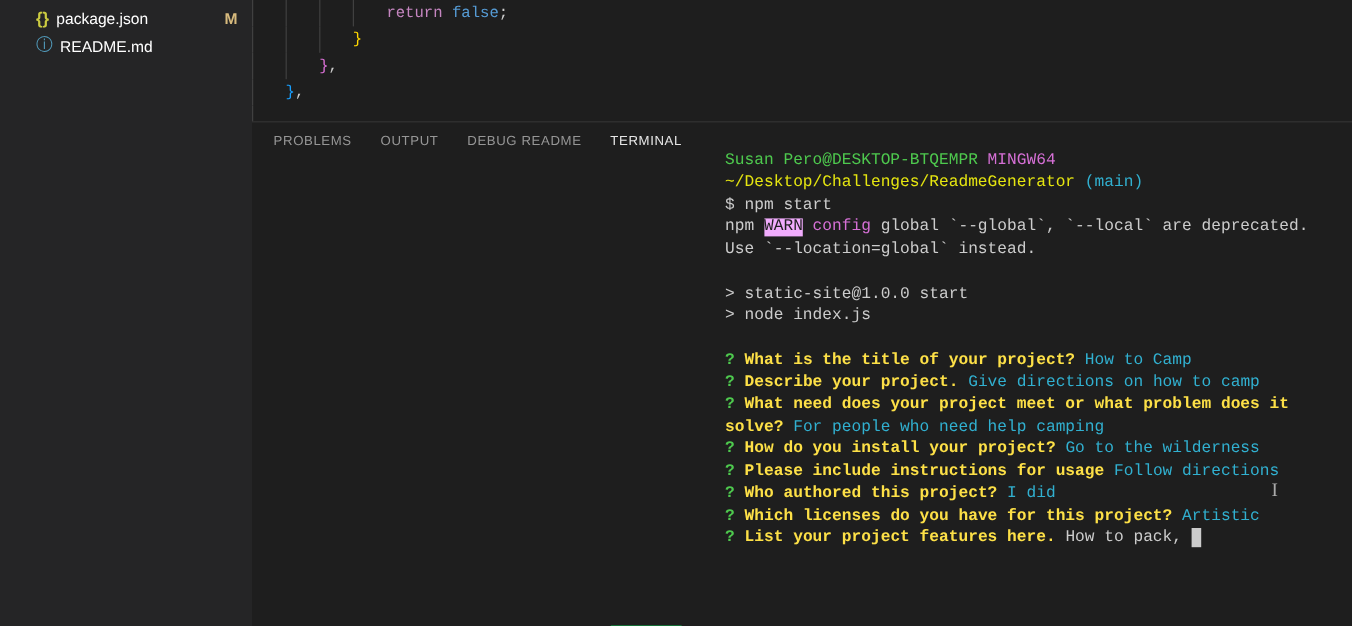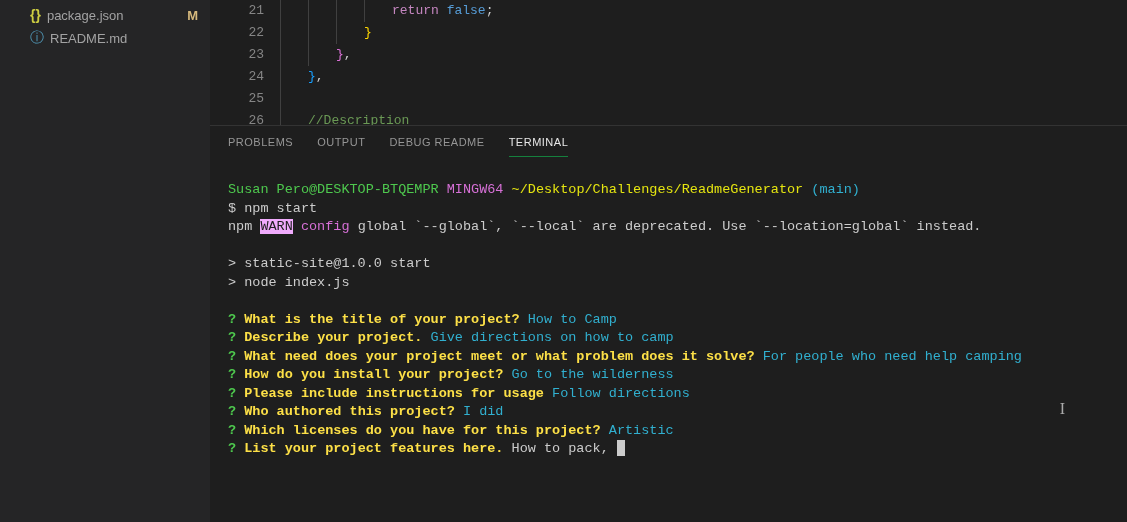--- a/index.html
+++ b/index.html
@@ -31,21 +31,21 @@
       font-family: 'Segoe UI', sans-serif;
     }
     .file-icon {
       margin-right: 6px;
       font-size: 14px;
       display: inline-flex;
       align-items: center;
     }
     .file-name {
       flex: 1;
-      color: #a3a3a3;
+      color: #ffffff;
     }
     .file-status {
       color: #d7ba7d;
       font-weight: bold;
       font-size: 13px;
       margin-right: 4px;
     }
     .main {
       flex: 1;
       display: flex;
@@ -92,21 +92,21 @@
     .kw-brace { color: #ffd700; }
     .kw-brace2 { color: #da70d6; }
     .kw-brace3 { color: #179fff; }
     .kw-comma { color: #cccccc; }
     .kw-comment { color: #6a9955; }
     .panel {
       flex: 1;
       background: #1e1e1e;
       border-top: 1px solid #333;
       display: flex;
-      flex-direction: column;
+      flex-direction: row;
     }
     .panel-tabs {
       display: flex;
       padding: 6px 18px 0 18px;
       gap: 24px;
       font-family: 'Segoe UI', sans-serif;
       font-size: 11px;
     }
     .panel-tab {
       padding: 4px 0 8px 0;
@@ -171,28 +171,20 @@
         <span class="file-icon">
           <span class="info-icon">ⓘ</span>
         </span>
         <span class="file-name">README.md</span>
       </div>
     </div>
 </div>
 
 <div class="main">
   <div class="editor-area">
-    <div class="gutter" id="gutter">
-        <div>21</div>
-        <div>22</div>
-        <div>23</div>
-        <div>24</div>
-        <div>25</div>
-        <div>26</div>
-      </div>
     <div class="code" id="code"><div class="code-line"><span class="indent-guide"></span><span class="indent-guide"></span><span class="indent-guide"></span><span class="indent-guide"></span><span class="kw-return">return</span><span> </span><span class="kw-false">false</span><span class="kw-semi">;</span></div><div class="code-line"><span class="indent-guide"></span><span class="indent-guide"></span><span class="indent-guide"></span><span class="kw-brace">}</span></div><div class="code-line"><span class="indent-guide"></span><span class="indent-guide"></span><span class="kw-brace2">}</span><span class="kw-comma">,</span></div><div class="code-line"><span class="indent-guide"></span><span class="kw-brace3">}</span><span class="kw-comma">,</span></div><div class="code-line"><span class="indent-guide"></span></div><div class="code-line"><span class="indent-guide"></span><span class="kw-comment">//Description</span></div></div>
   </div>
 
   <div class="panel">
     <div class="panel-tabs">
       <div class="panel-tab">PROBLEMS</div>
       <div class="panel-tab">OUTPUT</div>
       <div class="panel-tab">DEBUG README</div>
       <div class="panel-tab active">TERMINAL</div>
     </div>

